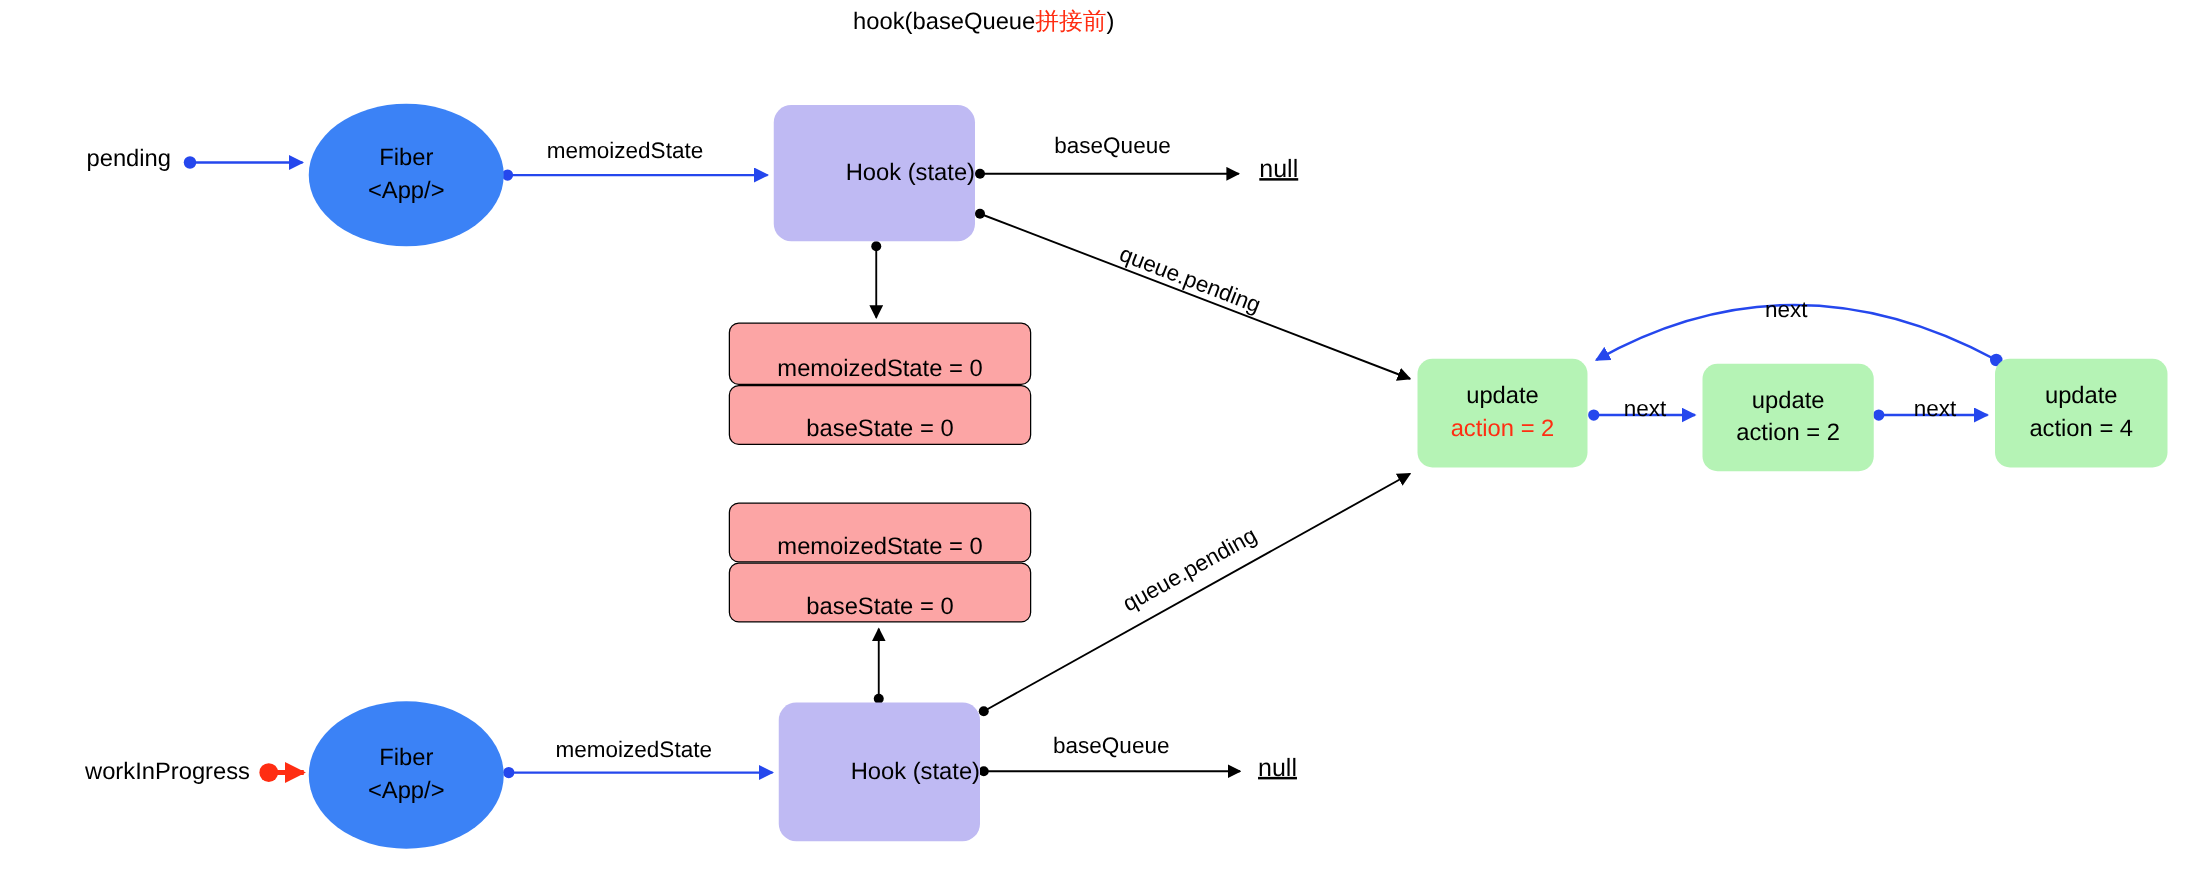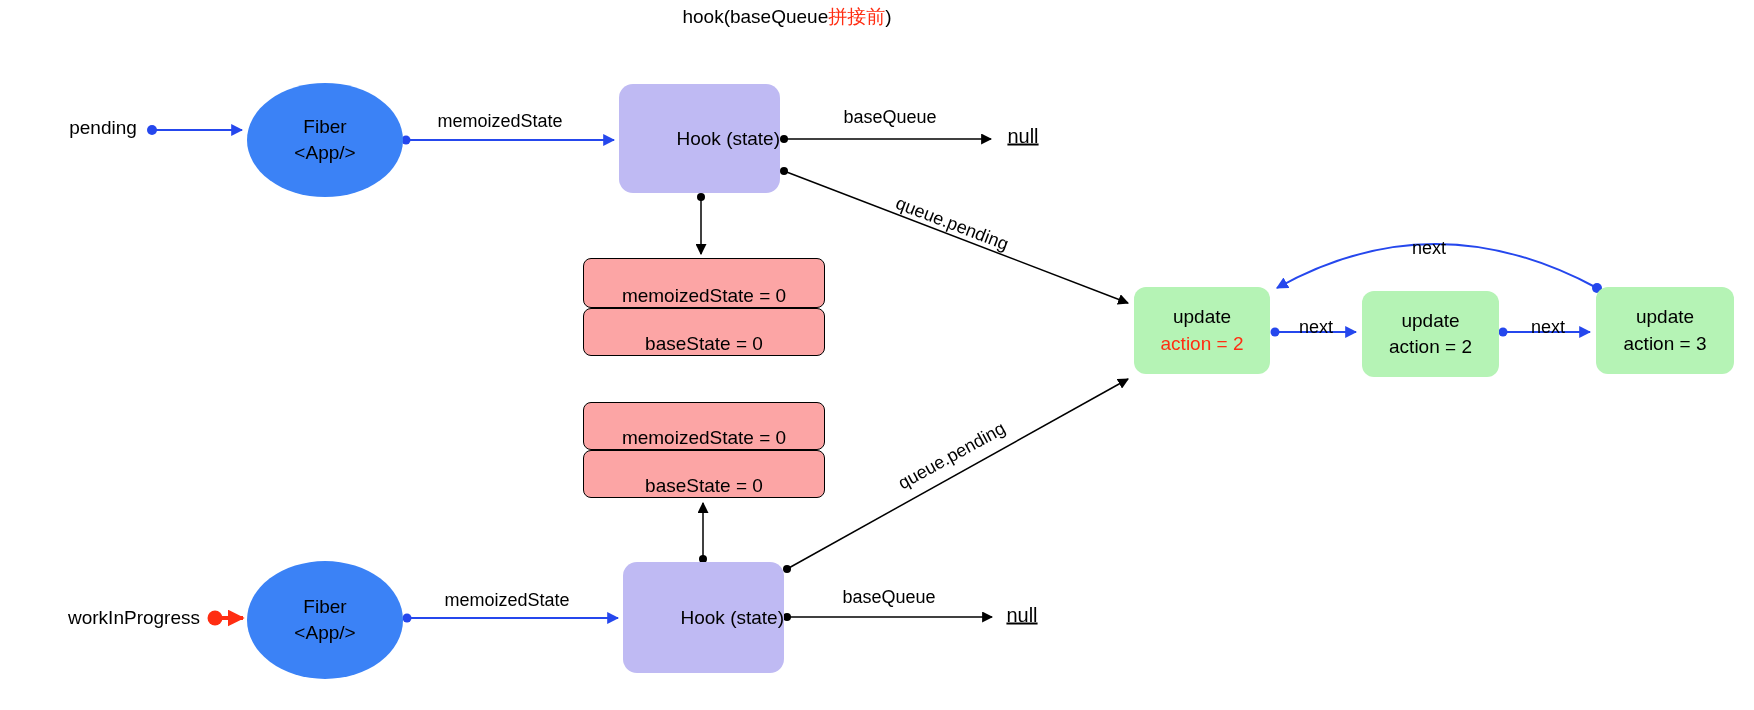--- a/index.html
+++ b/index.html
@@ -193,20 +193,20 @@
   <div class="node update" style="left:1134px;top:287px;width:136px;height:87px;">
     <div>update</div>
     <div class="red">action = 2</div>
   </div>
   <div class="node update" style="left:1362px;top:291px;width:137px;height:86px;">
     <div>update</div>
     <div>action = 2</div>
   </div>
   <div class="node update" style="left:1596px;top:287px;width:138px;height:87px;">
     <div>update</div>
-    <div>action = 3</div>
+    <div>action = 4</div>
   </div>
 
   <div class="lbl" style="left:1316px;top:327px;">next</div>
   <div class="lbl" style="left:1548px;top:327px;">next</div>
   <div class="lbl" style="left:1429px;top:248px;">next</div>
 
 </div>
 
 </body></html>

